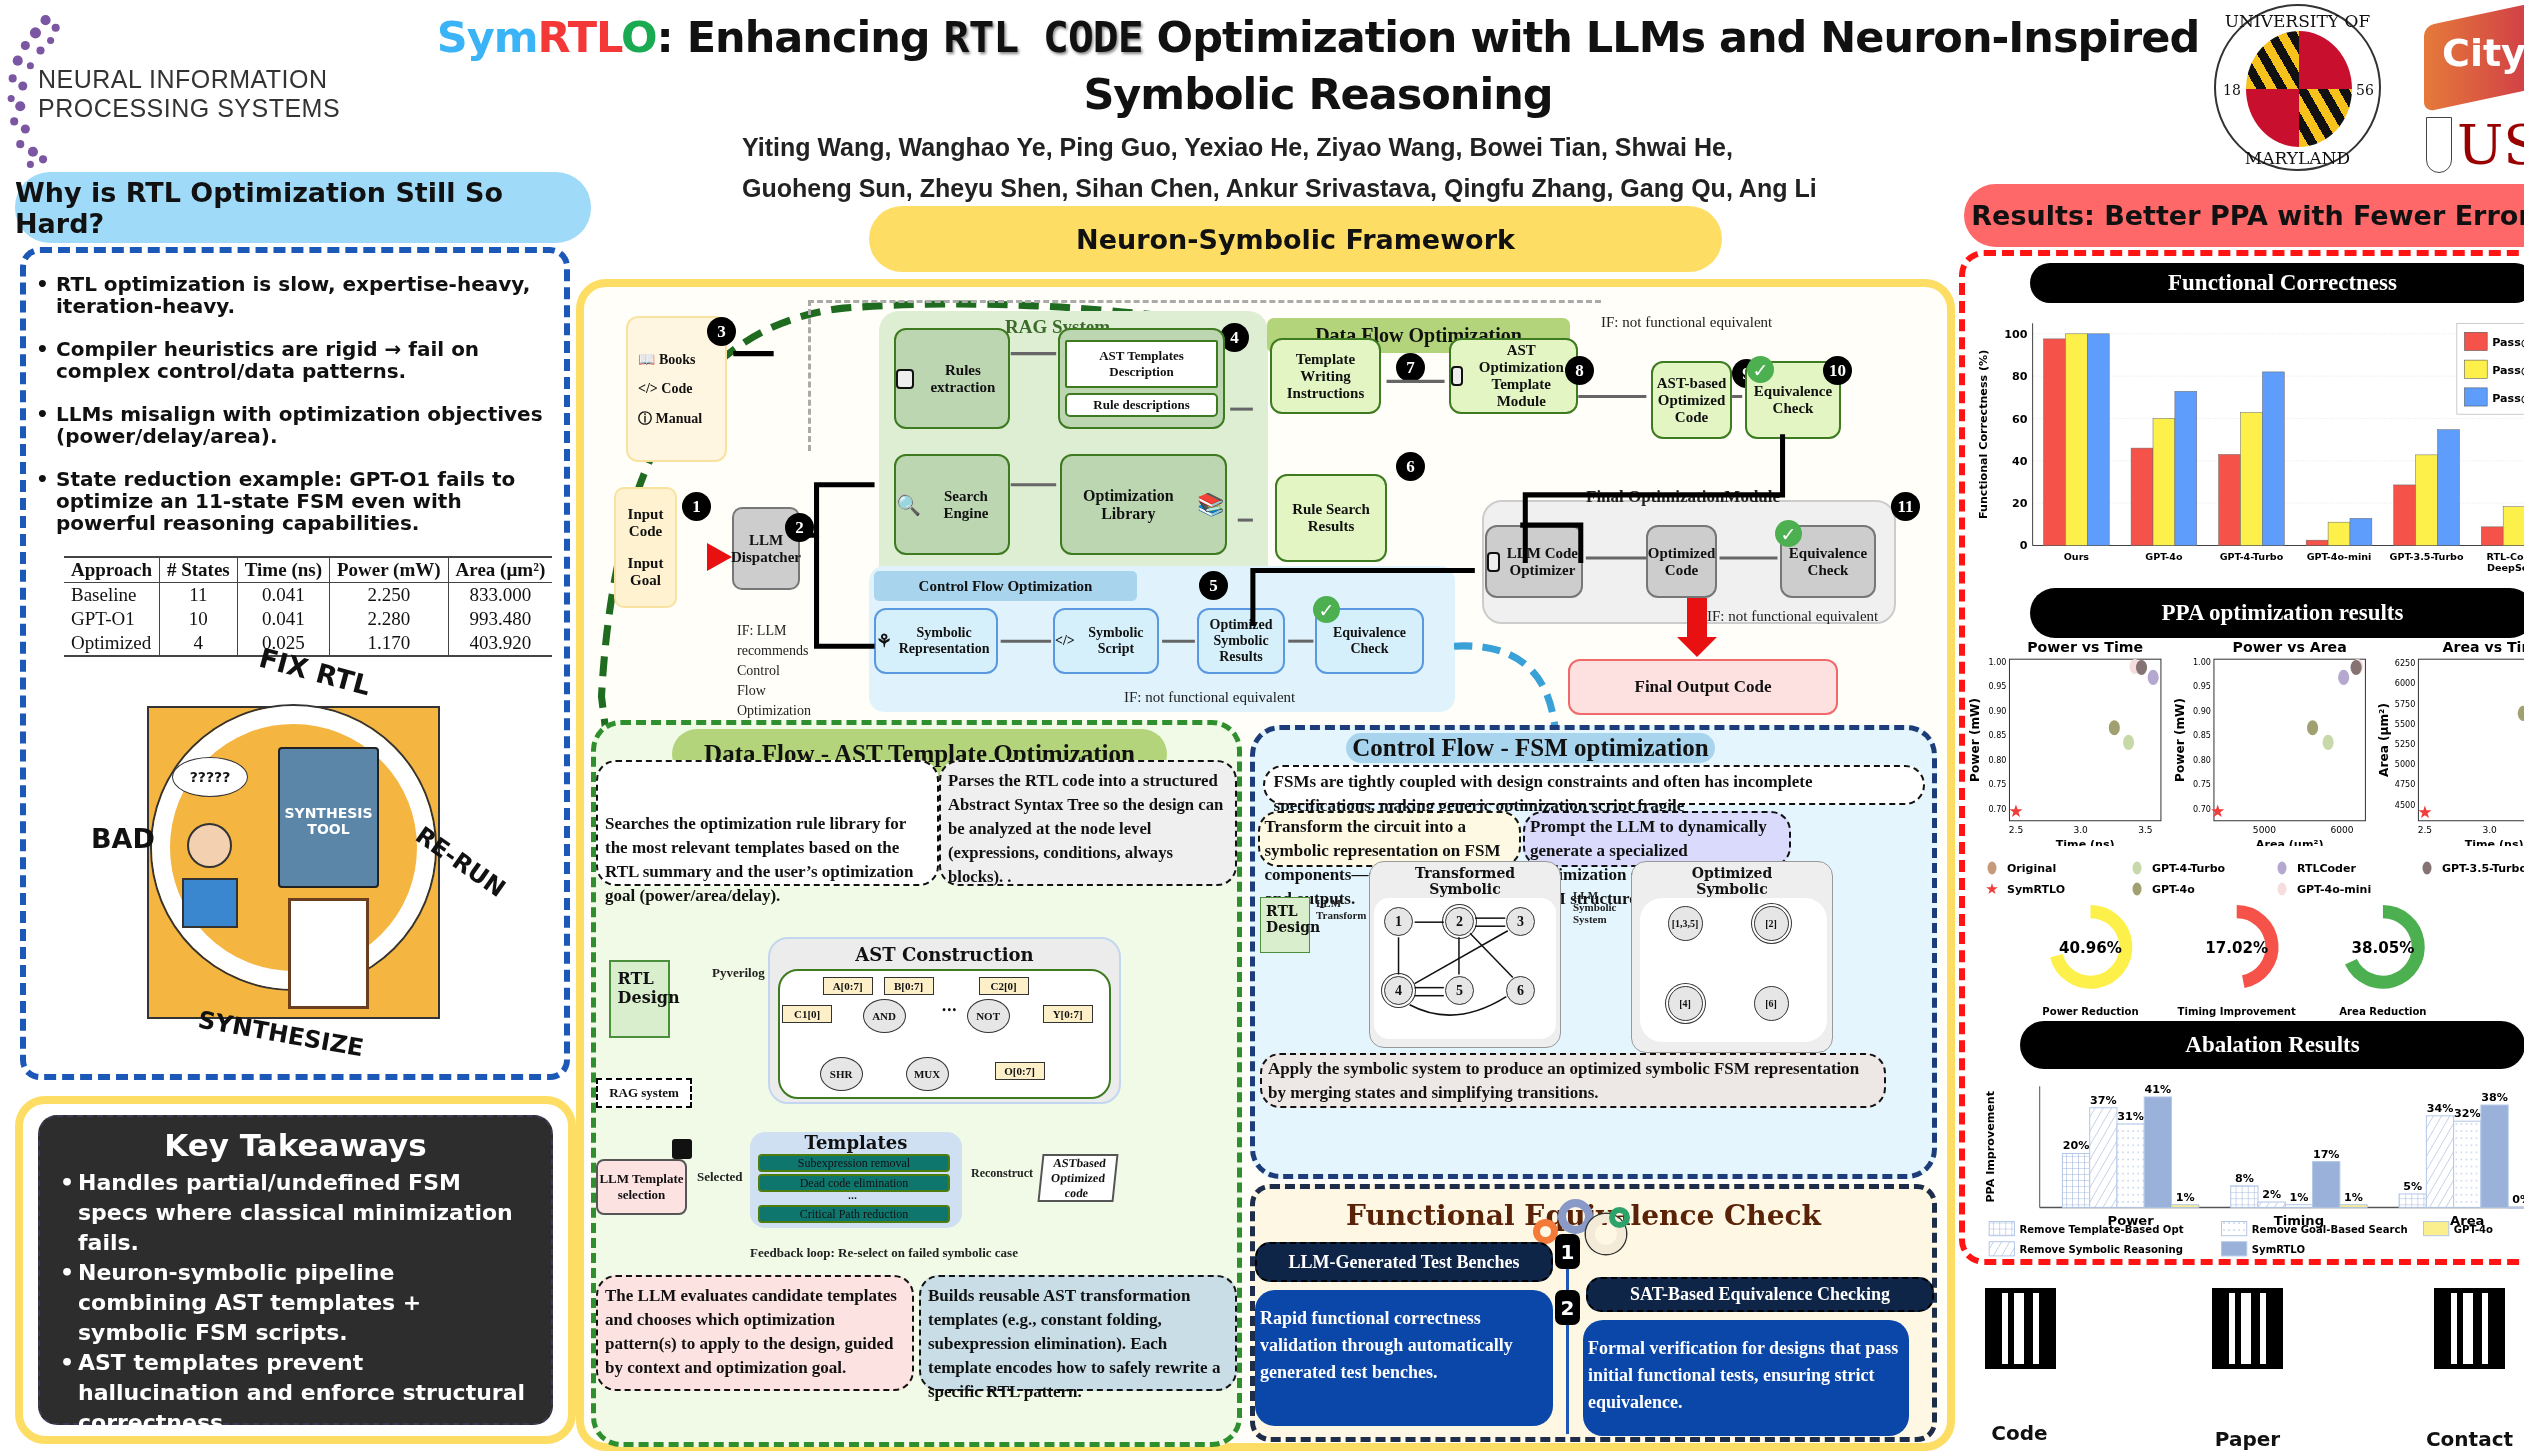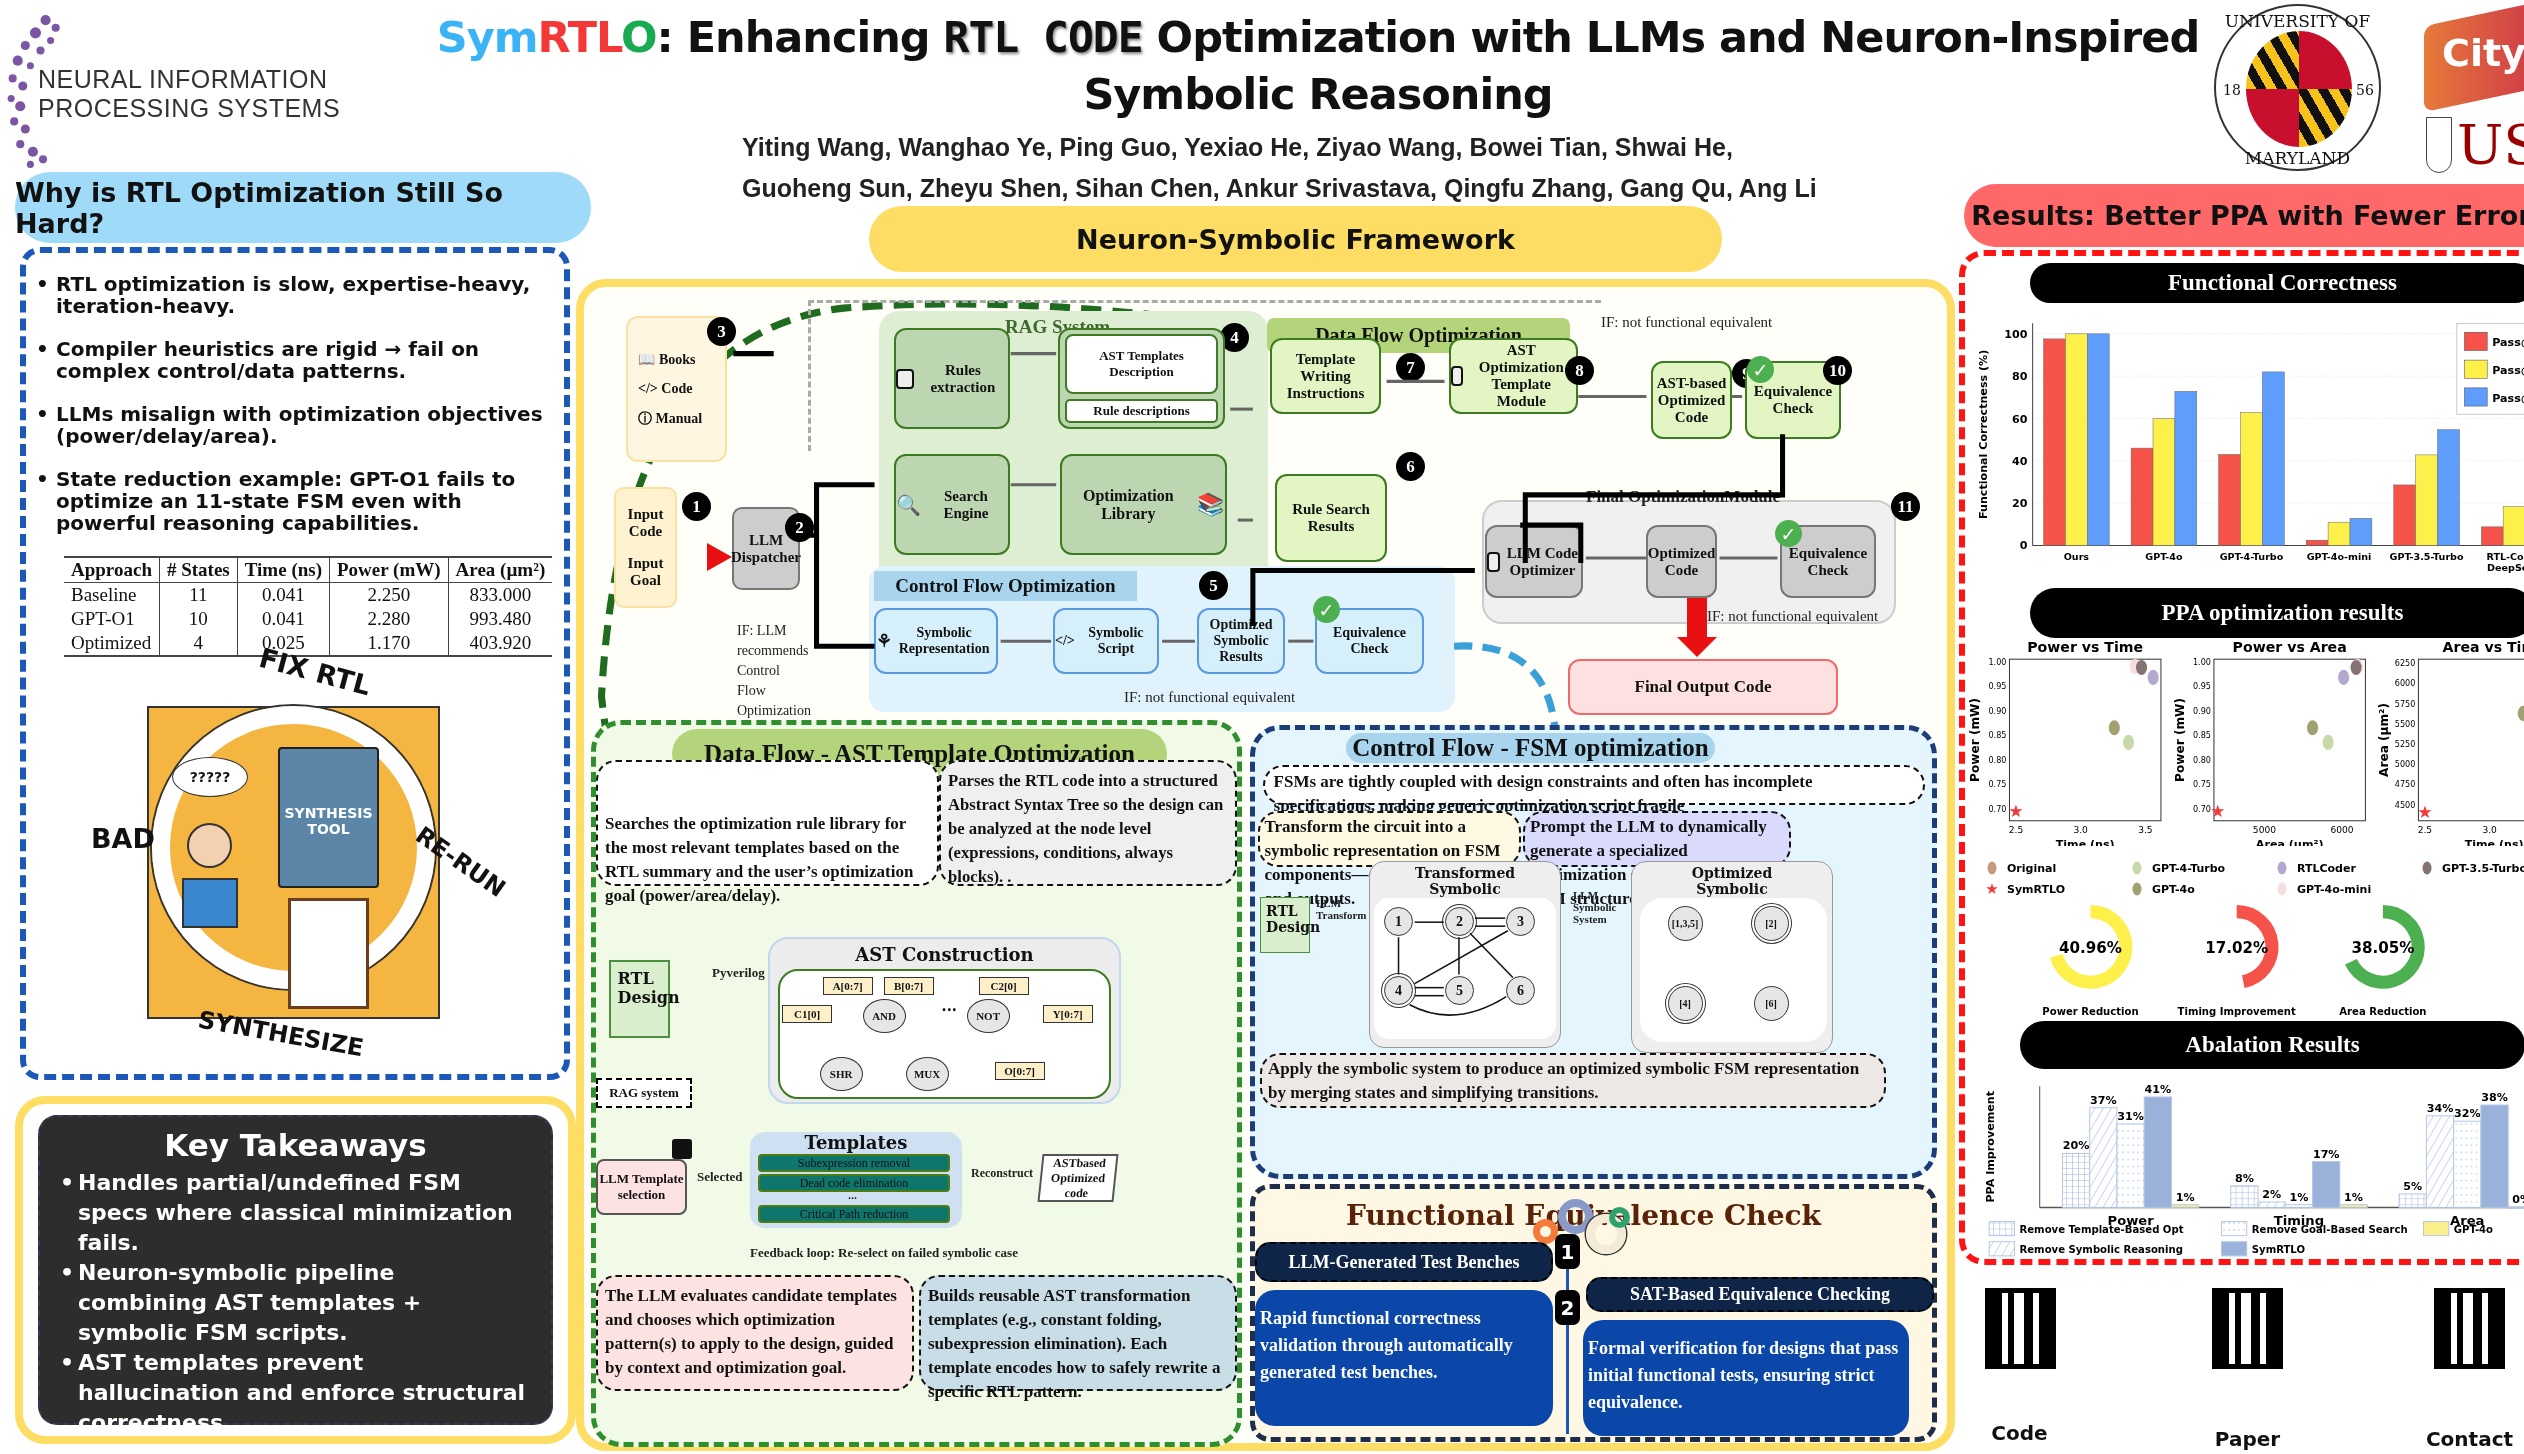--- a/index.html
+++ b/index.html
@@ -232,21 +232,21 @@
 
 <div class="dash" style="left:808px;top:300px;width:793px;height:151px;border-right:none;border-bottom:none"></div>
 <div class="abs" style="left:879px;top:311px;width:389px;height:353px;background:#ddeed3;border-radius:20px"></div>
 <div class="lbl" style="left:1005px;top:316px;font-size:19px;font-weight:bold;color:#3c6a2a">RAG System</div>
 <div class="num" style="left:1220px;top:323px">4</div>
 <div class="box dg" style="left:894px;top:328px;width:116px;height:101px;font-size:15px">
     <span class="chip"></span>
     <span>Rules extraction</span>
   </div>
 <div class="box dg" style="left:1058px;top:328px;width:167px;height:101px;flex-direction:column;gap:5px;padding:5px">
-  <div style="background:#fff;border:2px solid #3d7a20;border-radius:8px;width:100%;font-size:13px;padding:12px">AST Templates Description</div>
+  <div style="background:#fff;border:2px solid #3d7a20;border-radius:2px;width:100%;font-size:13px;padding:6px">AST Templates Description</div>
   <div style="background:#fff;border:2px solid #3d7a20;border-radius:5px;width:100%;font-size:13px;padding:2px">Rule descriptions</div>
 </div>
 <div class="box dg" style="left:894px;top:454px;width:116px;height:101px;font-size:15px">
     <span style="font-size:20px;margin-right:3px">🔍</span>
     <span>Search Engine</span>
   </div>
 <div class="box dg" style="left:1060px;top:454px;width:167px;height:101px;font-size:16px">
     <span>Optimization Library</span>
     <span style="font-size:22px;margin-left:3px">📚</span>
   </div>
@@ -291,21 +291,21 @@
   </div>
 <div class="check" style="left:1775px;top:520px">✓</div>
 <div class="lbl" style="left:1707px;top:608px">IF: not functional equivalent</div>
 <div class="abs" style="left:1687px;top:598px;width:20px;height:40px;background:#e81010"></div>
 <div class="abs" style="left:1677px;top:637px;width:0;height:0;border-top:20px solid #e81010;border-left:20px solid transparent;border-right:20px solid transparent"></div>
 <div class="box" style="left:1568px;top:659px;width:270px;height:56px;background:#fde0e0;border:2.5px solid #f06a6a;font-size:17px">
     <span>Final Output Code</span>
   </div>
 
 <div class="abs" style="left:869px;top:566px;width:586px;height:146px;background:#e0f3fc;border-radius:15px"></div>
-<div class="abs" style="left:874px;top:571px;width:263px;height:30px;background:#a8d4ee;border-radius:0;display:flex;align-items:center;justify-content:center;font-family:'Liberation Serif',serif;font-weight:bold;font-size:19px">Control Flow Optimization</div>
+<div class="abs" style="left:874px;top:571px;width:263px;height:30px;background:#a8d4ee;border-radius:5px;display:flex;align-items:center;justify-content:center;font-family:'Liberation Serif',serif;font-weight:bold;font-size:15px">Control Flow Optimization</div>
 <div class="num" style="left:1199px;top:571px">5</div>
 <div class="box b" style="left:874px;top:608px;width:124px;height:66px;font-size:14px">
     <span style="font-size:18px">⚘</span>
     <span>Symbolic Representation</span>
   </div>
 <div class="box b" style="left:1053px;top:608px;width:106px;height:66px;font-size:14px">
     <span style="font-size:14px">&lt;/&gt;</span>
     <span>Symbolic Script</span>
   </div>
 <div class="box b" style="left:1197px;top:608px;width:88px;height:66px;font-size:14px">

